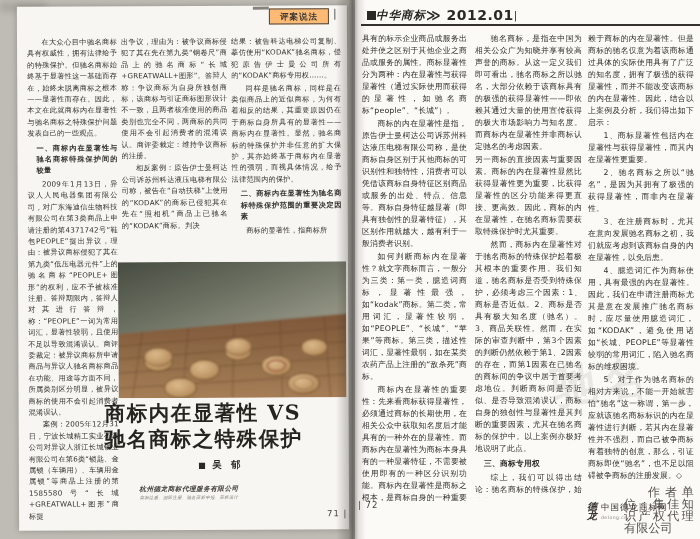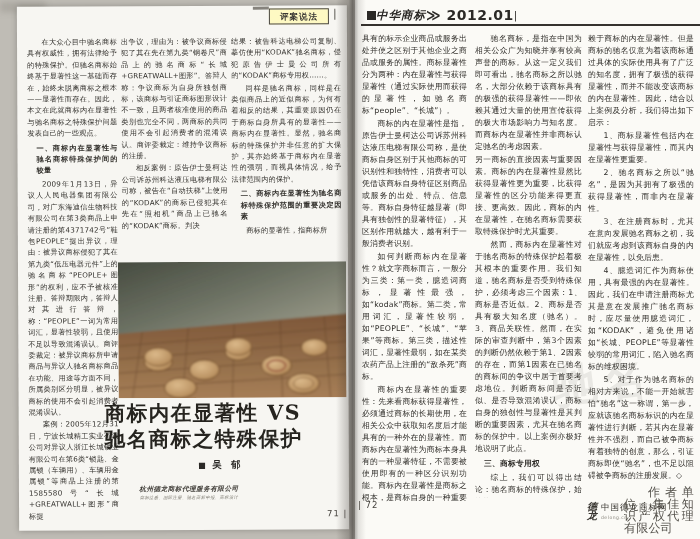--- a/index.html
+++ b/index.html
@@ -10,21 +10,21 @@
     -webkit-font-smoothing:antialiased;
   }
   .page{position:absolute;background:#f7f6f2;}
   #left-page{left:18px;top:6px;width:330px;height:524px;transform:rotate(-0.25deg);box-shadow:0 0 6px rgba(0,0,0,.25);}
   #right-page{left:355px;top:0;width:345px;height:539px;background:#fbfaf6;box-shadow:0 0 6px rgba(0,0,0,.2);}
   #gutter{position:absolute;left:336px;top:0;width:30px;height:539px;
     background:linear-gradient(90deg,rgba(50,45,40,0) 0%,rgba(50,45,40,.28) 42%,rgba(40,36,32,.5) 55%,rgba(50,45,40,.12) 75%,rgba(50,45,40,0) 100%);
     pointer-events:none;z-index:5;}
 
   
-  .tag-box{position:absolute;left:252px;top:3px;width:58px;height:14px;border:1px solid #4a4742;background:#fef9c3;
+  .tag-box{position:absolute;left:252px;top:3px;width:58px;height:14px;border:1px solid #4a4742;background:#fdba74;
     font-size:8.5px;font-weight:bold;color:#3a3834;text-align:center;line-height:14px;letter-spacing:1px;}
   .tag-tick{position:absolute;left:316px;top:2px;font-size:11px;color:#55524c;}
   .tag-dash{position:absolute;left:236px;top:1px;width:16px;height:3px;background:#55524c;opacity:.7;}
 
   
   .rp-header{position:absolute;left:12px;top:8px;height:14px;display:flex;align-items:center;}
   .rp-bullet{width:9px;height:9px;background:#2b2926;display:inline-block;}
   .rp-brand{font-family:"DejaVu Serif",serif;font-style:italic;font-weight:bold;font-size:11.5px;color:#2b2926;letter-spacing:1px;}
   .rp-issue{font-size:14px;font-weight:bold;color:#2b2926;letter-spacing:.5px;}
   .rp-tick{font-size:10px;color:#2b2926;}

